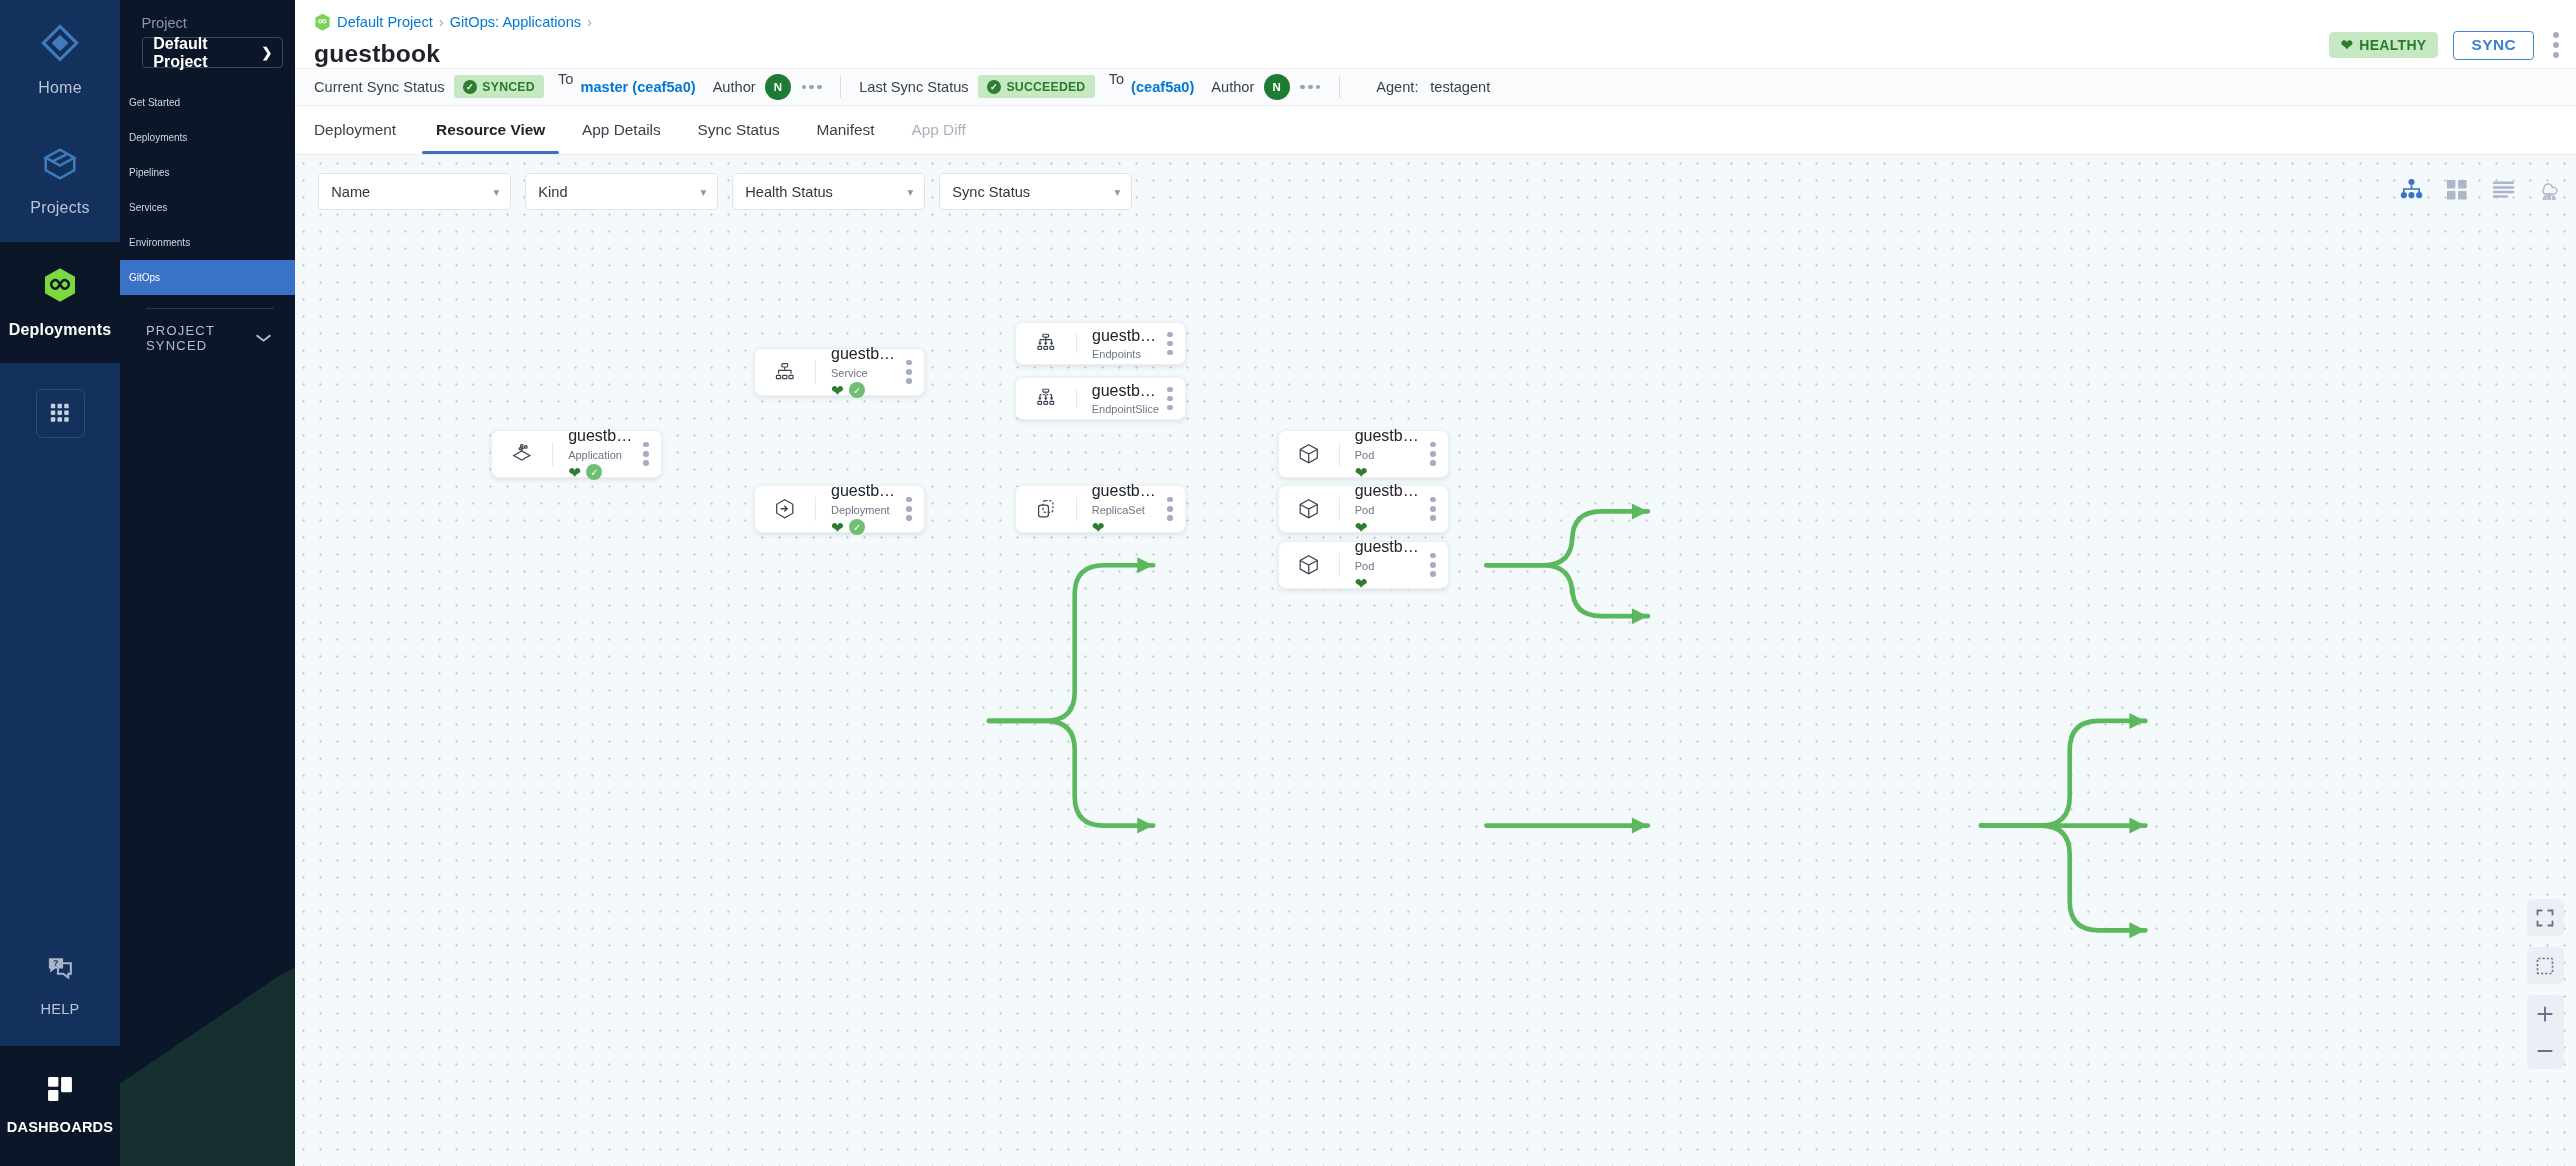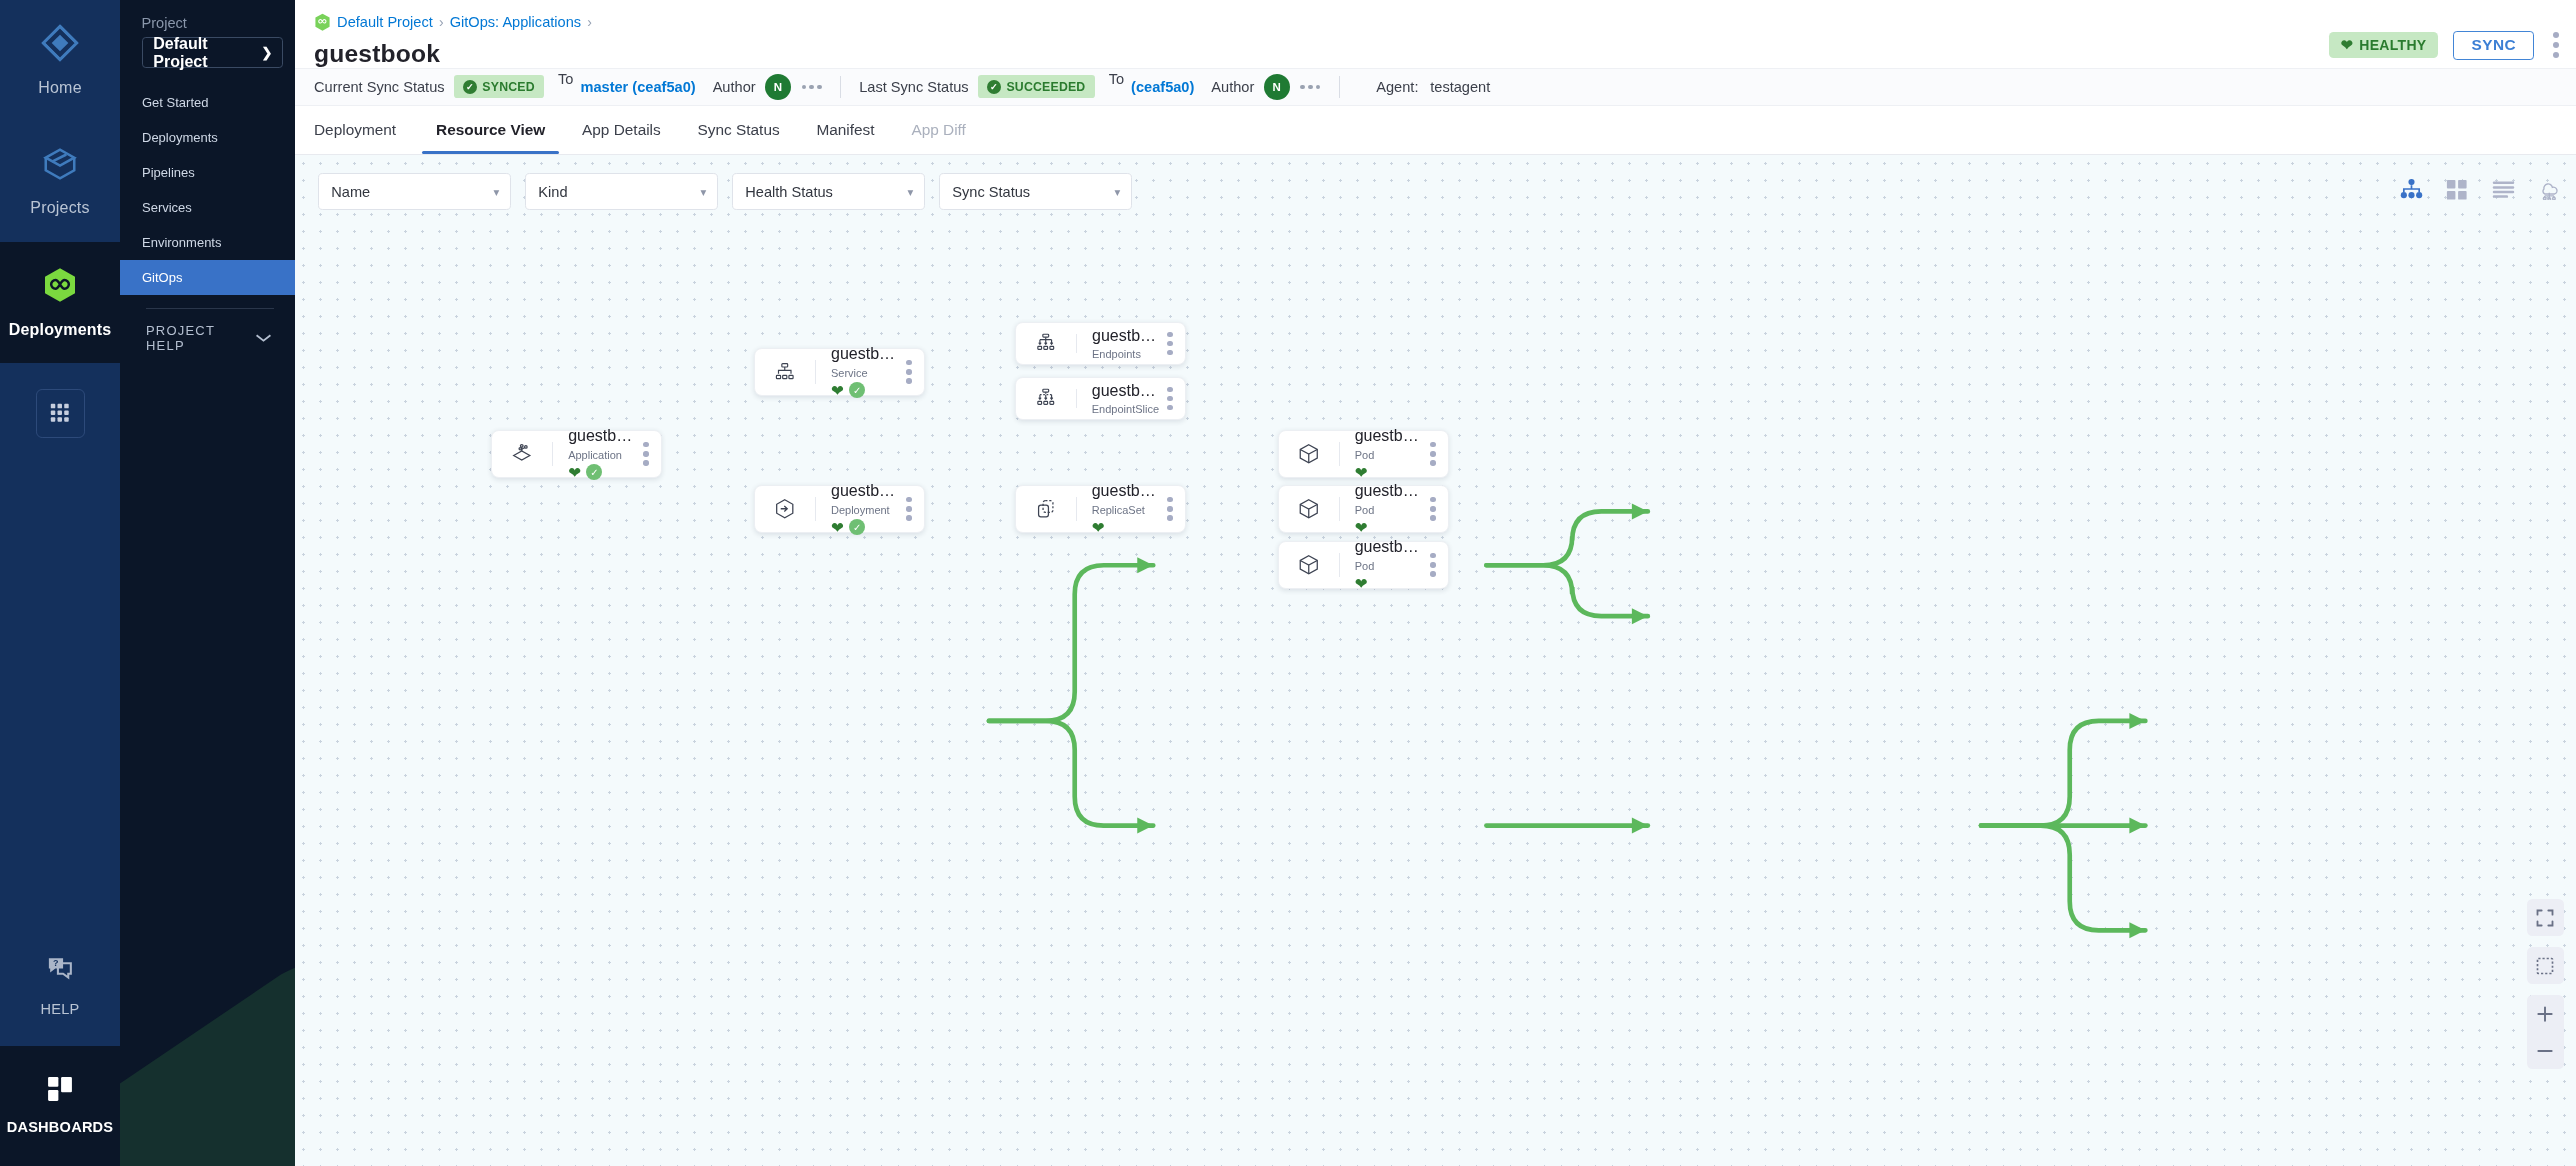--- a/index.html
+++ b/index.html
@@ -58,21 +58,21 @@
     margin: 1.5px 12.3px 0 21.5px;
     height: 31px; border: 0.8px solid #3a4a63; border-radius: 3.8px;
     display: flex; align-items: center; justify-content: space-between;
     padding: 0 9.2px 0 10.8px; cursor: pointer;
   }
   .proj-select .nm { font-size: 16px; font-weight: 700; color: #ffffff; }
   .proj-select .arrow { color: #ffffff; font-size: 13px; font-weight:700;}
   .nav2-items { margin-top: 17px; }
   .nav2-item {
     height: 35px; display: flex; align-items: center;
-    padding-left: 22px; font-size: 13px; color: #cfd8e6;
+    padding-left: 9px; font-size: 10px; color: #cfd8e6;
     cursor: pointer;
   }
   .nav2-item.active { background: #3972c7; color: #ffffff; }
   .nav2-sep { height:0.8px; background:#2a364a; margin: 12.3px 21.5px 0 26px; }
   .nav2-setup {
     margin-top: 14px; height: 31px;
     display: flex; align-items: center; justify-content: space-between;
     padding: 0 23px 0 26px;
     font-size: 13px; letter-spacing: 1.2px; color: #b4bfd0; cursor: pointer;
   }
@@ -325,21 +325,21 @@
             <span>Environments</span>
           </div>
         <div class="nav2-item active">
             <span>GitOps</span>
           </div>
       </div>
 
       <div class="nav2-sep"></div>
 
       <div class="nav2-setup">
-        <span>PROJECT HELP</span>
+        <span>PROJECT SYNCED</span>
         <span>
           <svg width="17" height="10" viewBox="0 0 22 13" fill="none" stroke="#b4bfd0" stroke-width="2.4">
             <path d="M2 3 L11 10 L20 3"></path>
           </svg>
         </span>
       </div>
     </div>
   </div>
 
   <div class="main">

